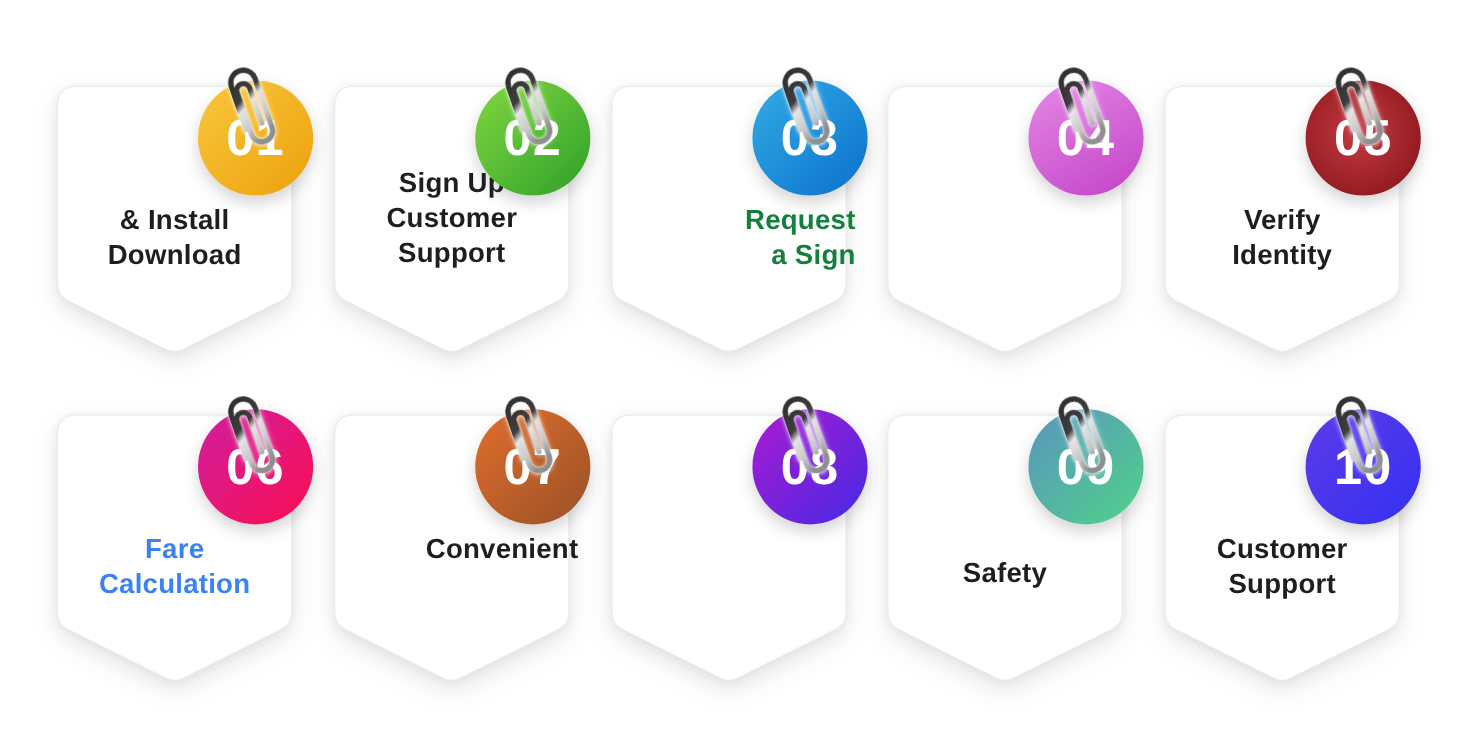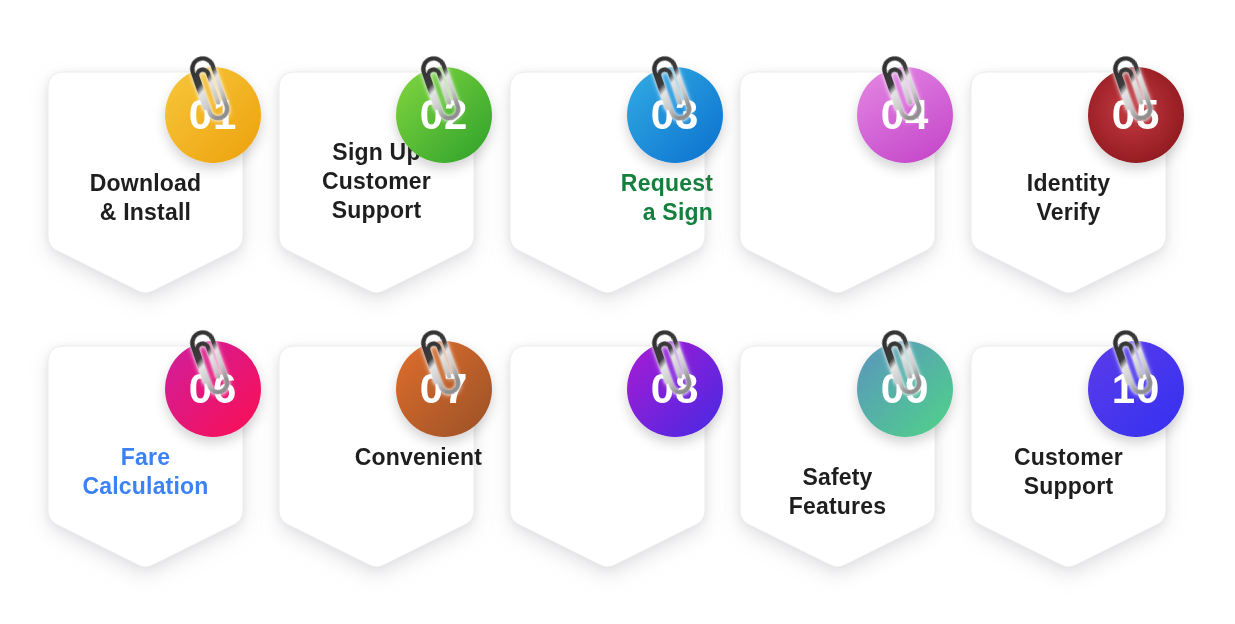--- a/index.html
+++ b/index.html
@@ -45,22 +45,22 @@
   </defs>
 </svg>
 
 <div class="canvas">
 
   <div class="card col0 row0">
     <svg class="card-bg" viewBox="0 0 195 224" width="195" height="224">
         <path d="M16 0 H179 Q195 0 195 16 V164 Q195 173.5 187.3 178 L105.6 218.6 Q97.5 223.2 89.4 218.6 L7.7 178 Q0 173.5 0 164 V16 Q0 0 16 0 Z" fill="#ffffff" stroke="#ededed"></path>
       </svg>
     <div class="label lines-2" style="color: rgb(30, 30, 30);">
+      <div>&amp; Install</div>
       <div>Download</div>
-      <div>&amp; Install</div>
     </div>
     <div class="badge" style="background: linear-gradient(135deg, rgb(247, 199, 60), rgb(237, 161, 12));">
       <span class="num" style="color: rgb(255, 255, 255);">01</span>
     </div>
     <svg class="clip" viewBox="0 0 26 44">
         <path class="wire" d="M7.2 31 V10.2 a5.8 5.8 0 0 1 11.6 0 V34 a5 5 0 0 1 -10 0 V13.5 a3.1 3.1 0 0 1 6.2 0 V30.5"></path>
       </svg>
   </div>
 
   <div class="card col1 row0">
@@ -106,22 +106,22 @@
     <svg class="clip" viewBox="0 0 26 44">
         <path class="wire" d="M7.2 31 V10.2 a5.8 5.8 0 0 1 11.6 0 V34 a5 5 0 0 1 -10 0 V13.5 a3.1 3.1 0 0 1 6.2 0 V30.5"></path>
       </svg>
   </div>
 
   <div class="card col4 row0">
     <svg class="card-bg" viewBox="0 0 195 224" width="195" height="224">
         <path d="M16 0 H179 Q195 0 195 16 V164 Q195 173.5 187.3 178 L105.6 218.6 Q97.5 223.2 89.4 218.6 L7.7 178 Q0 173.5 0 164 V16 Q0 0 16 0 Z" fill="#ffffff" stroke="#ededed"></path>
       </svg>
     <div class="label lines-2" style="color: rgb(30, 30, 30);">
+      <div>Verify</div>
       <div>Identity</div>
-      <div>Verify</div>
     </div>
     <div class="badge" style="background: radial-gradient(circle at 45% 45%, rgb(194, 59, 66) 0%, rgb(160, 35, 41) 55%, rgb(126, 18, 21) 100%);">
       <span class="num" style="color: rgb(255, 255, 255);">05</span>
     </div>
     <svg class="clip" viewBox="0 0 26 44">
         <path class="wire" d="M7.2 31 V10.2 a5.8 5.8 0 0 1 11.6 0 V34 a5 5 0 0 1 -10 0 V13.5 a3.1 3.1 0 0 1 6.2 0 V30.5"></path>
       </svg>
   </div>
 
   <div class="card col0 row1">
@@ -166,21 +166,20 @@
         <path class="wire" d="M7.2 31 V10.2 a5.8 5.8 0 0 1 11.6 0 V34 a5 5 0 0 1 -10 0 V13.5 a3.1 3.1 0 0 1 6.2 0 V30.5"></path>
       </svg>
   </div>
 
   <div class="card col3 row1">
     <svg class="card-bg" viewBox="0 0 195 224" width="195" height="224">
         <path d="M16 0 H179 Q195 0 195 16 V164 Q195 173.5 187.3 178 L105.6 218.6 Q97.5 223.2 89.4 218.6 L7.7 178 Q0 173.5 0 164 V16 Q0 0 16 0 Z" fill="#ffffff" stroke="#ededed"></path>
       </svg>
     <div class="label lines-2" style="color: rgb(30, 30, 30); margin-top: 20px;">
       <div>Safety</div>
-      <div>Features</div>
     </div>
     <div class="badge" style="background: linear-gradient(135deg, rgb(90, 148, 192), rgb(79, 211, 135));">
       <span class="num" style="color: rgb(255, 255, 255);">09</span>
     </div>
     <svg class="clip" viewBox="0 0 26 44">
         <path class="wire" d="M7.2 31 V10.2 a5.8 5.8 0 0 1 11.6 0 V34 a5 5 0 0 1 -10 0 V13.5 a3.1 3.1 0 0 1 6.2 0 V30.5"></path>
       </svg>
   </div>
 
   <div class="card col4 row1">

